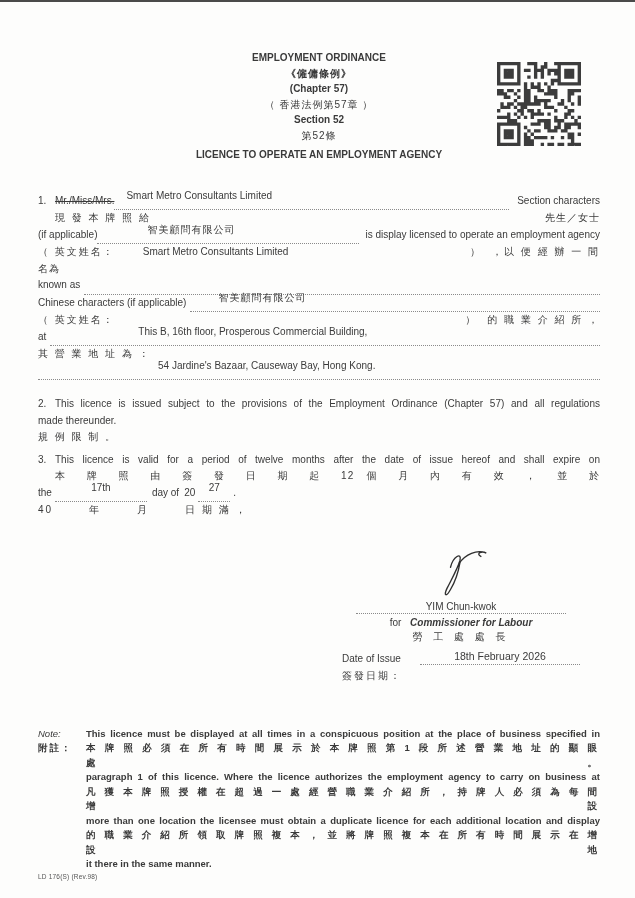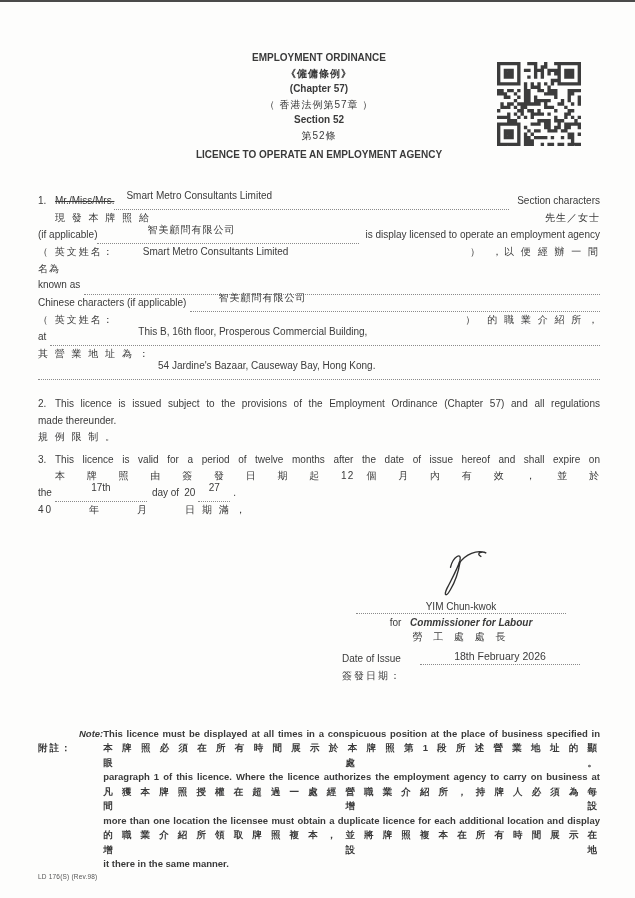--- a/index.html
+++ b/index.html
@@ -53,21 +53,21 @@
   .sig-zh{letter-spacing:4px;margin-top:2px;}
   .date-row{display:flex;align-items:center;margin-top:8px;text-align:left;}
   .date-label{flex:0 0 78px;}
   .date-blank{flex:1;border-bottom:1px dotted #8a8a8a;text-align:center;}
   .date-blank .val{display:inline-block;transform:translateY(-2px);font-size:10.5px;}
   .date-zh{text-align:left;margin-top:4px;letter-spacing:2px;}
 
   
   .note{margin-top:44px;display:flex;font-size:9.5px;}
   .note-labels{flex:0 0 48px;}
-  .note-label-en{font-style:italic;font-weight:bold;line-height:14.5px;margin-left:41px;}
+  .note-label-en{font-style:italic;font-weight:normal;line-height:14.5px;}
   .note-label-zh{line-height:14.5px;letter-spacing:2px;font-weight:bold;}
   .note-body{flex:1;}
   .note-line{line-height:14.5px;font-weight:bold;}
   .note-line.zh{letter-spacing:3px;}
   .note-line.fill{text-align:justify;text-align-last:justify;}
 
   .footer-code{position:absolute;left:38px;bottom:18px;font-size:6.5px;color:#555;letter-spacing:.2px;}
 </style>
 </head>
 <body>

